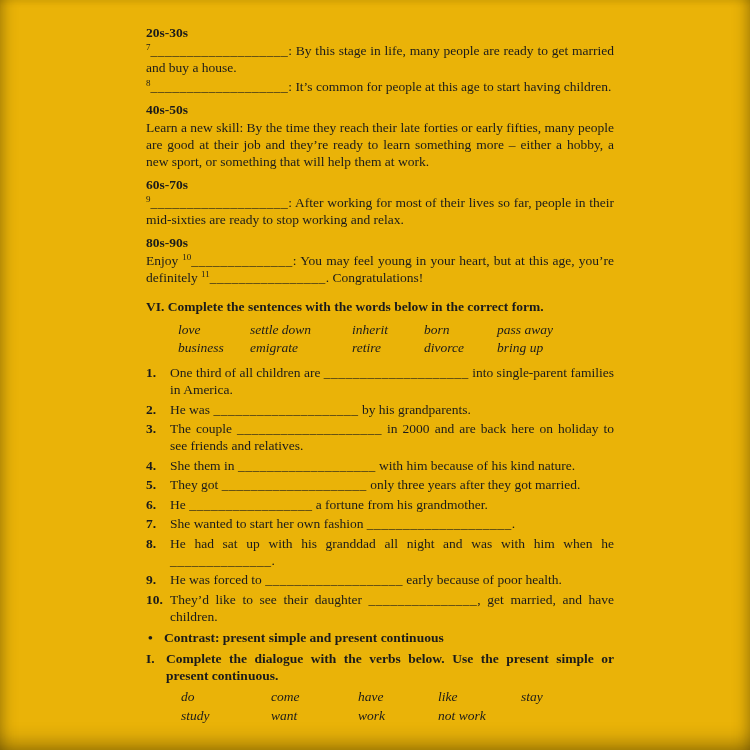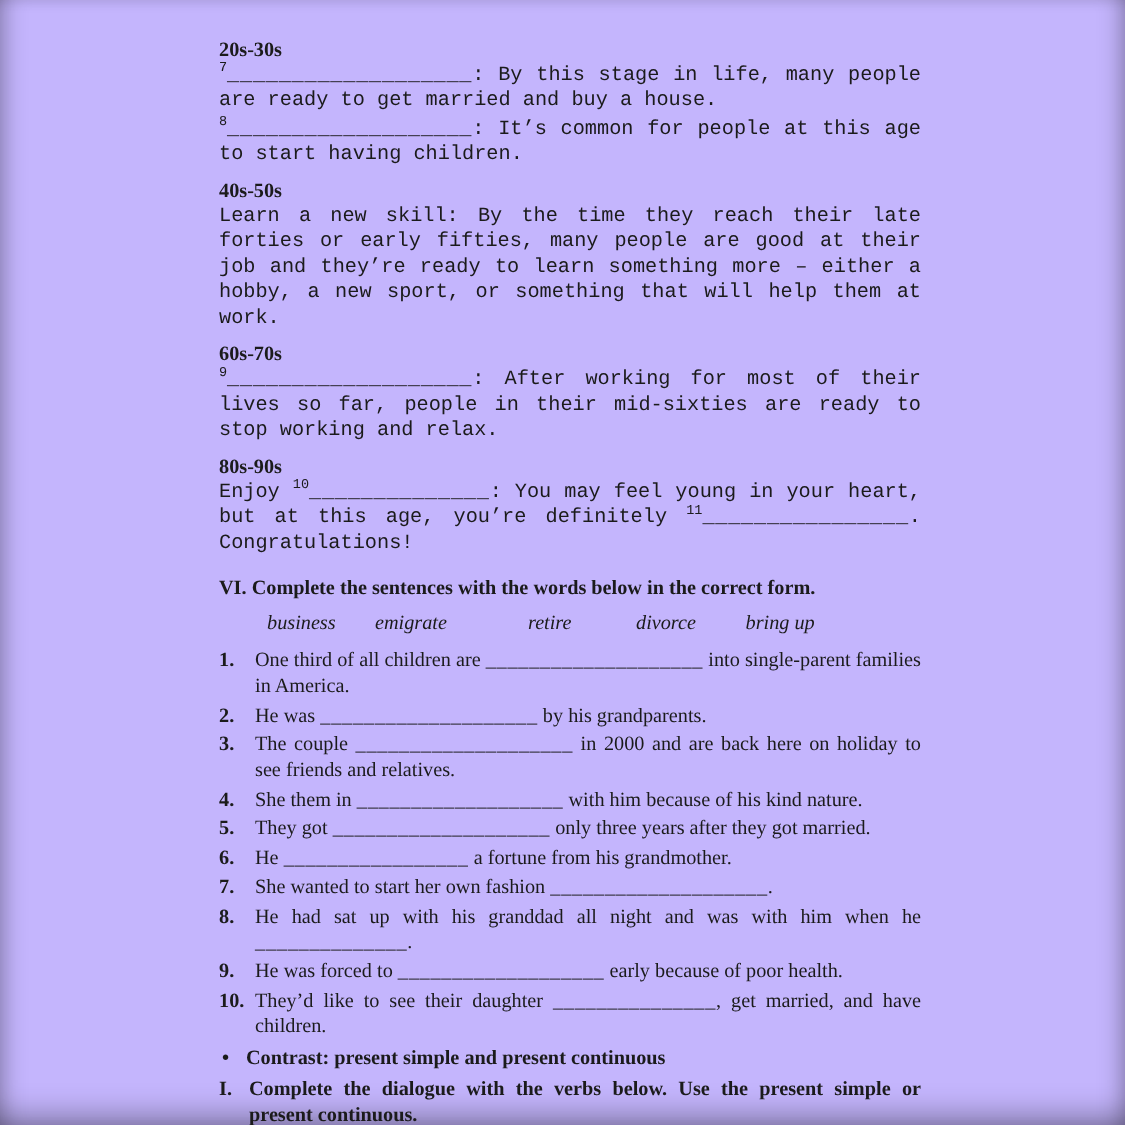--- a/index.html
+++ b/index.html
@@ -1,35 +1,35 @@
 <!DOCTYPE html>
 <html><head>
 <meta charset="utf-8">
 <style>
   html,body{margin:0;padding:0;background:#e8e8e8;}
   .page{
     position:relative;
     width:750px;height:750px;
     margin:0 auto;
-    background:#c4b5fd;
+    background:#eab308;
     font-family:"Liberation Serif","DejaVu Serif",serif;
     color:#1b1b1b;
     box-shadow:
       inset 14px 0 16px -12px rgba(0,0,0,.30),
       inset -14px 0 16px -12px rgba(0,0,0,.30),
       inset 0 -18px 20px -12px rgba(0,0,0,.35),
       inset 0 8px 10px -8px rgba(0,0,0,.12);
     overflow:hidden;
   }
   .content{
     position:absolute;left:146px;top:18px;width:468px;
     font-size:13.5px;line-height:1.26;
   }
   .stage-h{font-weight:bold;margin:6px 0 1px 0;}
-  p.blk{margin:1px 0 2px 0;text-align:justify;font-family:Liberation Mono, monospace;}
+  p.blk{margin:1px 0 2px 0;text-align:justify;}
   sup{font-size:9px;vertical-align:super;line-height:0;}
   .bl{letter-spacing:.5px;white-space:nowrap;}
   .sec-h{font-weight:bold;margin:12px 0 6px 0;text-align:justify;}
   .wordbank{margin:2px 0 8px 32px;font-style:italic;}
   .wb-row{display:grid;grid-template-columns:72px 102px 72px 73px auto;margin:1px 0;}
   .wordbank2{margin:4px 0 6px 18px;font-style:italic;}
   .wb2-row{display:grid;grid-template-columns:90px 87px 80px 83px auto;margin:2px 17px;}
   .li{display:flex;margin:2.5px 0;}
   .li .num{flex:0 0 24px;font-weight:bold;}
   .li .txt{flex:1;text-align:justify;}
@@ -64,20 +64,27 @@
 
     <p class="blk"><sup>9</sup><span class="bl">___________________</span><span>: After working for most of their lives so far, people in their mid-sixties are ready to stop working and relax.</span></p>
 
     <div class="stage-h">80s-90s</div>
 
     <p class="blk"><span>Enjoy </span><sup>10</sup><span class="bl">______________</span><span>: You may feel young in your heart, but at this age, you’re definitely </span><sup>11</sup><span class="bl">________________</span><span>. Congratulations!</span></p>
 
     <div class="sec-h">VI. Complete the sentences with the words below in the correct form.</div>
 
     <div class="wordbank">
+      <div class="wb-row">
+        <span>love</span>
+        <span>settle down</span>
+        <span>inherit</span>
+        <span>born</span>
+        <span>pass away</span>
+      </div>
       <div class="wb-row">
         <span>business</span>
         <span>emigrate</span>
         <span>retire</span>
         <span>divorce</span>
         <span>bring up</span>
       </div>
     </div>
 
     <div class="li">

